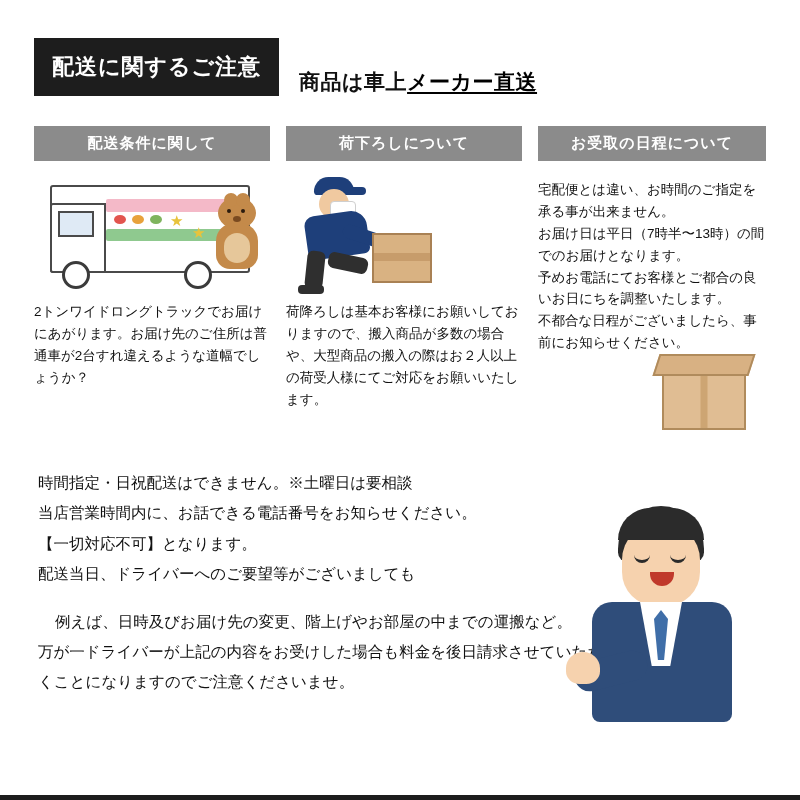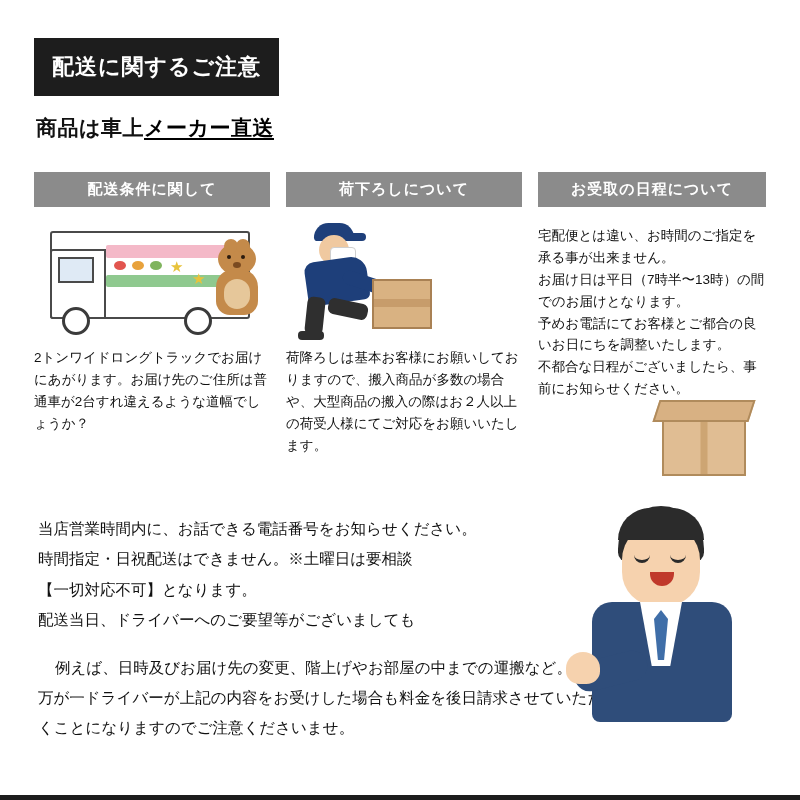--- a/index.html
+++ b/index.html
@@ -18,24 +18,23 @@
   .page {
     position: relative;
     width: 800px;
     height: 800px;
     box-sizing: border-box;
   }
 
   
   .header {
     display: flex;
-    align-items: flex-start;
+    align-items: flex-end;
     padding: 38px 34px 0 34px;
     gap: 18px;
-    flex-direction: column;
   }
   .header-badge {
     background: #1d1d1d;
     color: #ffffff;
     font-size: 22px;
     font-weight: bold;
     letter-spacing: 1px;
     padding: 17px 18px 17px 18px;
     white-space: nowrap;
     line-height: 1.1;
@@ -375,22 +374,22 @@
             <div class="cbox-top"></div>
             <div class="cbox-front"></div>
           </div>
         </div>
       </div>
     </div>
 
   </div>
 
   <div class="notes">
+    <p>時間指定・日祝配送はできません。※土曜日は要相談</p>
     <p>当店営業時間内に、お話できる電話番号をお知らせください。</p>
-    <p>時間指定・日祝配送はできません。※土曜日は要相談</p>
     <p>【一切対応不可】となります。</p>
     <p>配送当日、ドライバーへのご要望等がございましても</p>
     <div class="gap"></div>
     <p style="max-width:560px;margin-left:17px;">例えば、日時及びお届け先の変更、階上げやお部屋の中までの運搬など。</p>
     <p style="max-width:570px;">万が一ドライバーが上記の内容をお受けした場合も料金を後日請求させていただくことになりますのでご注意くださいませ。</p>
   </div>
 
   <div class="man">
     <div class="m-hair"></div>
     <div class="m-head"></div>

